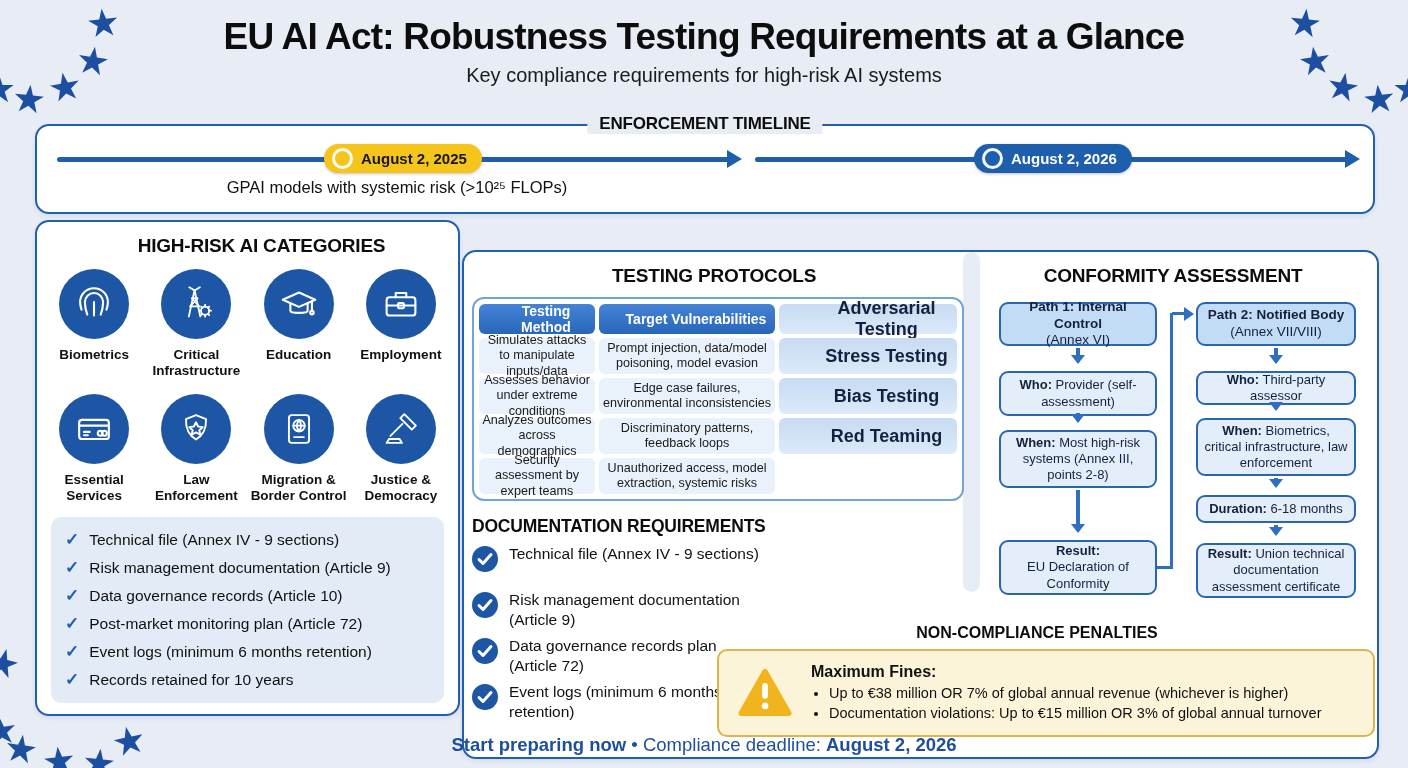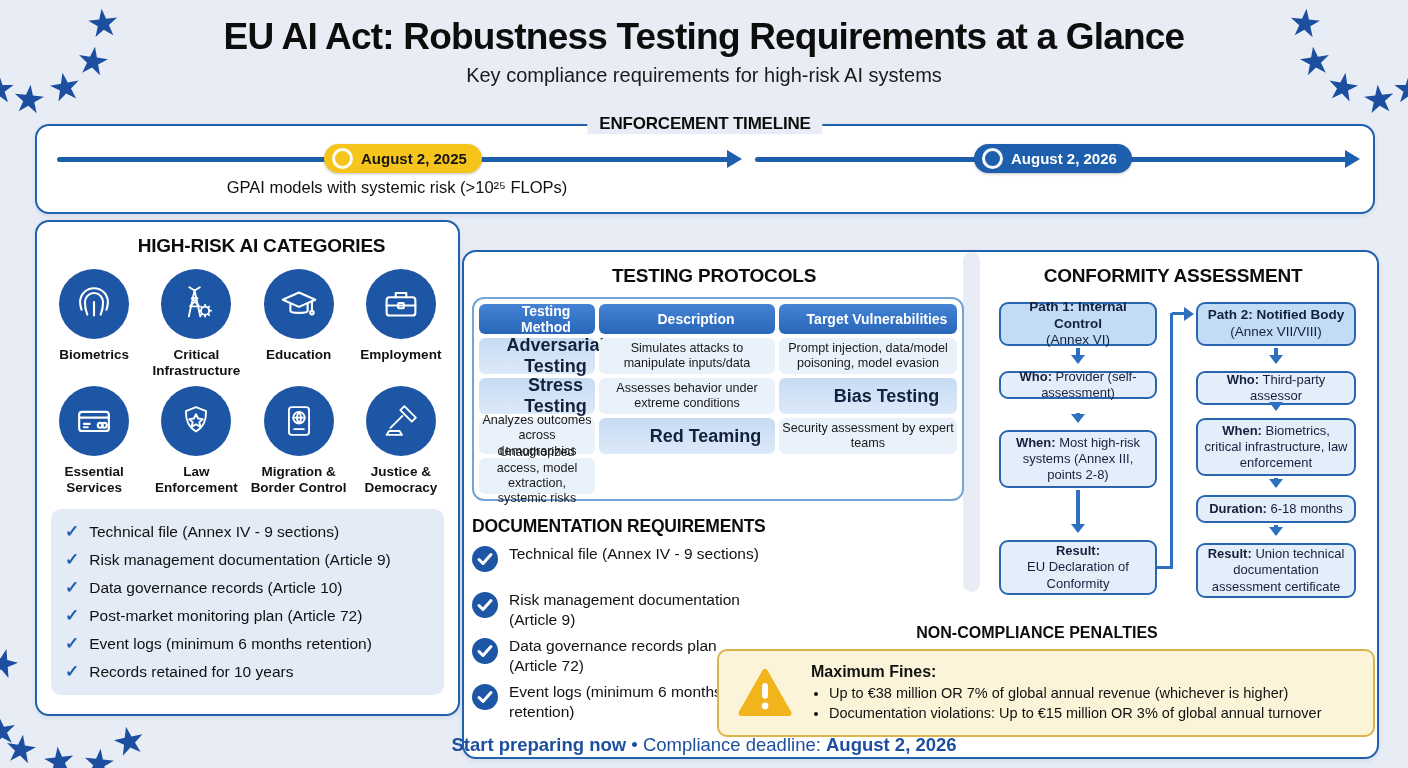--- a/index.html
+++ b/index.html
@@ -25,21 +25,21 @@
   .pill .ring{width:15px;height:15px;border-radius:50%;border:3px solid rgba(255,255,255,0.95);}
   .pill.gold{background:#f6c51b;color:#161616;}
   .pill.blue{background:#1e5fad;color:#ffffff;}
   .tl-label{position:absolute;top:52px;font-size:16.5px;color:#111111;text-align:center;}
 
   .sec-title{font-size:19px;font-weight:bold;color:#0d0d0d;text-align:center;letter-spacing:-0.2px;}
 
   
   .left-panel{left:35px;top:220px;width:421px;height:492px;}
   .left-panel .sec-title{margin-top:13px;padding-left:28px;}
-  .cat-grid{display:grid;grid-template-columns:repeat(4,1fr);row-gap:8px;padding:12px 6px 0 6px;}
+  .cat-grid{display:grid;grid-template-columns:repeat(4,1fr);row-gap:16px;padding:12px 6px 0 6px;}
   .cat{display:flex;flex-direction:column;align-items:center;text-align:center;}
   .cat .circ{width:70px;height:70px;border-radius:50%;background:#1d56a5;display:flex;align-items:center;justify-content:center;}
   .cat .circ svg{width:46px;height:46px;}
   .cat .lbl{margin-top:8px;font-size:13.5px;font-weight:bold;color:#111;line-height:1.15;}
   .chk-box{margin:14px 14px 0 14px;background:#e3ebf7;border-radius:10px;padding:9px 14px;}
   .chk{display:flex;gap:10px;align-items:baseline;font-size:15.5px;color:#111;line-height:28px;white-space:nowrap;}
   .chk .tick{color:#2160ac;font-weight:bold;font-size:17px;}
 
   
   .big-panel{left:462px;top:228px;width:913px;height:505px;margin-top:22px;}
@@ -258,32 +258,33 @@
     </div>
   </div>
 
   <div class="panel big-panel">
     <div class="divider"></div>
 
     <div class="sec-title mid-title">TESTING PROTOCOLS</div>
 
     <div class="ttable">
       <div class="tc th">Testing Method</div>
-      <div class="tc th">Description</div>
       <div class="tc th">Target Vulnerabilities</div>
 
       <div class="tc tm">Adversarial Testing</div>
       <div class="tc td">Simulates attacks to manipulate inputs/data</div>
       <div class="tc td">Prompt injection, data/model poisoning, model evasion</div>
 
       <div class="tc tm">Stress Testing</div>
       <div class="tc td">Assesses behavior under extreme conditions</div>
+      <div class="tc td">Edge case failures, environmental inconsistencies</div>
 
       <div class="tc tm">Bias Testing</div>
       <div class="tc td">Analyzes outcomes across demographics</div>
+      <div class="tc td">Discriminatory patterns, feedback loops</div>
 
       <div class="tc tm">Red Teaming</div>
       <div class="tc td">Security assessment by expert teams</div>
       <div class="tc td">Unauthorized access, model extraction, systemic risks</div>
     </div>
 
     <div class="doc-title">DOCUMENTATION REQUIREMENTS</div>
 
     <div class="doc-item" style="top:292px;">
       <svg viewBox="0 0 26 26">
@@ -314,21 +315,21 @@
       <span class="txt">Event logs (minimum 6 months retention)</span>
     </div>
 
     <div class="conf">
       <div class="sec-title">CONFORMITY ASSESSMENT</div>
 
       <div class="cbox head" style="left:22px;top:50px;width:158px;height:44px;">
         <span><b class="blk">Path 1: Internal Control</b><span>(Annex VI)</span></span>
       </div>
       <div class="varrow" style="left:99px;top:96px;height:14px;"></div>
-      <div class="cbox" style="left:22px;top:119px;width:158px;height:28px;justify-content:center;">
+      <div class="cbox" style="left:22px;top:119px;width:158px;height:45px;justify-content:center;">
         <span><b>Who:</b><span> Provider (self-assessment)</span></span>
       </div>
       <div class="varrow" style="left:99px;top:161px;height:8px;"></div>
       <div class="cbox" style="left:22px;top:178px;width:158px;height:58px;">
         <span><b>When:</b><span> Most high-risk systems (Annex III, points 2-8)</span></span>
       </div>
       <div class="varrow" style="left:99px;top:238px;height:41px;"></div>
       <div class="cbox" style="left:22px;top:288px;width:158px;height:55px;">
         <span><b class="blk">Result:</b><span>EU Declaration of Conformity</span></span>
       </div>

